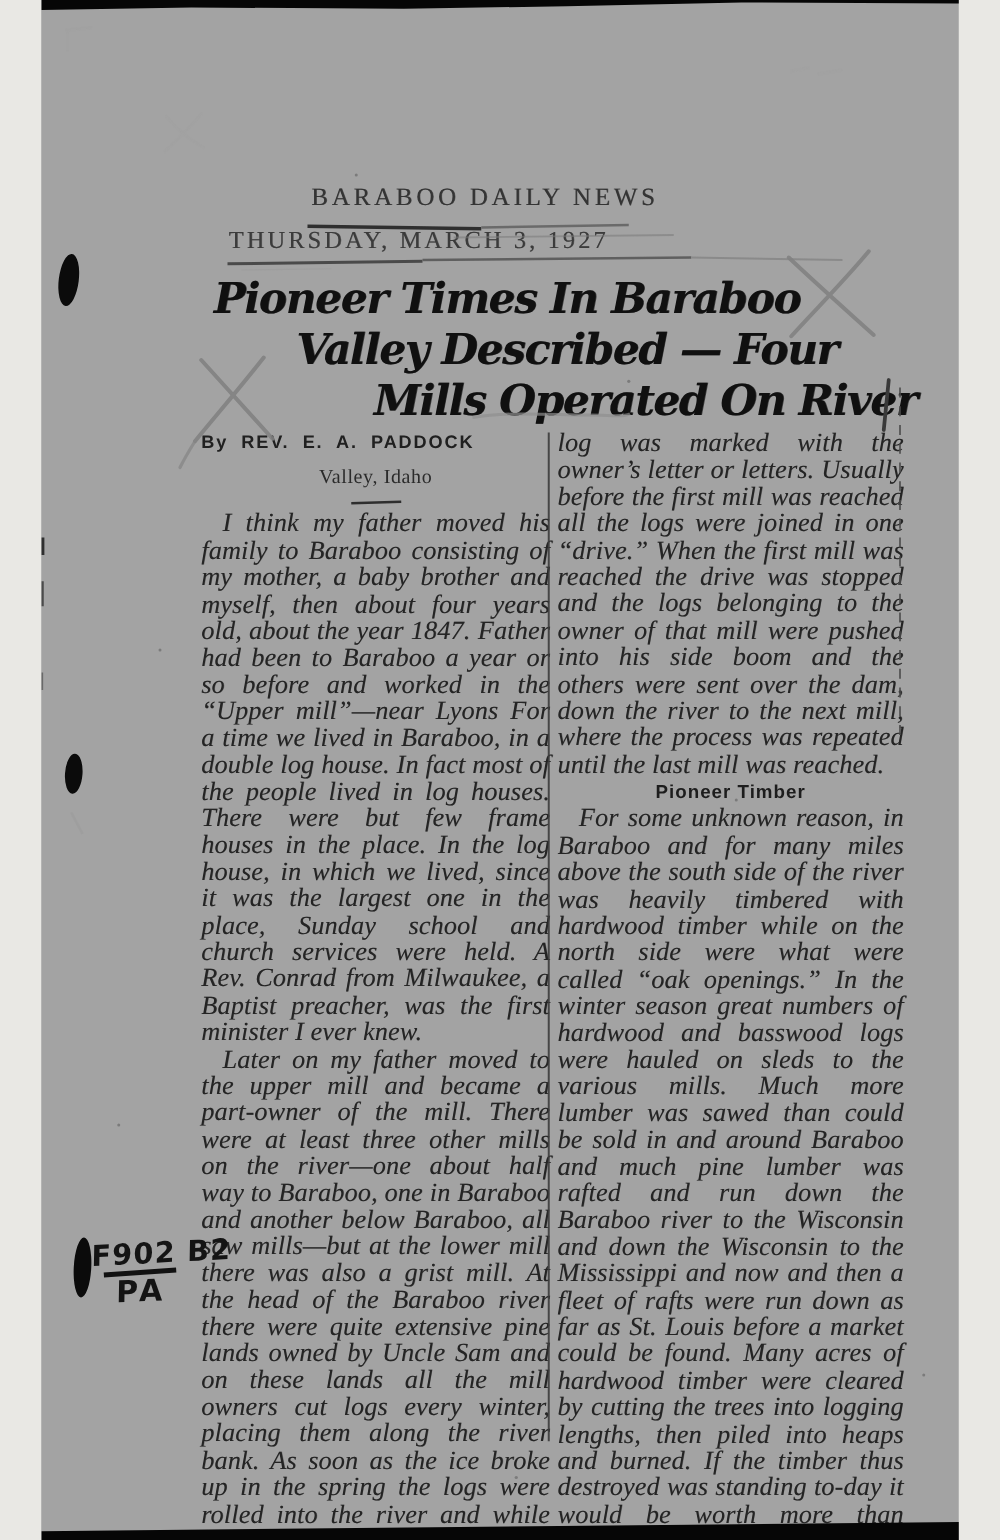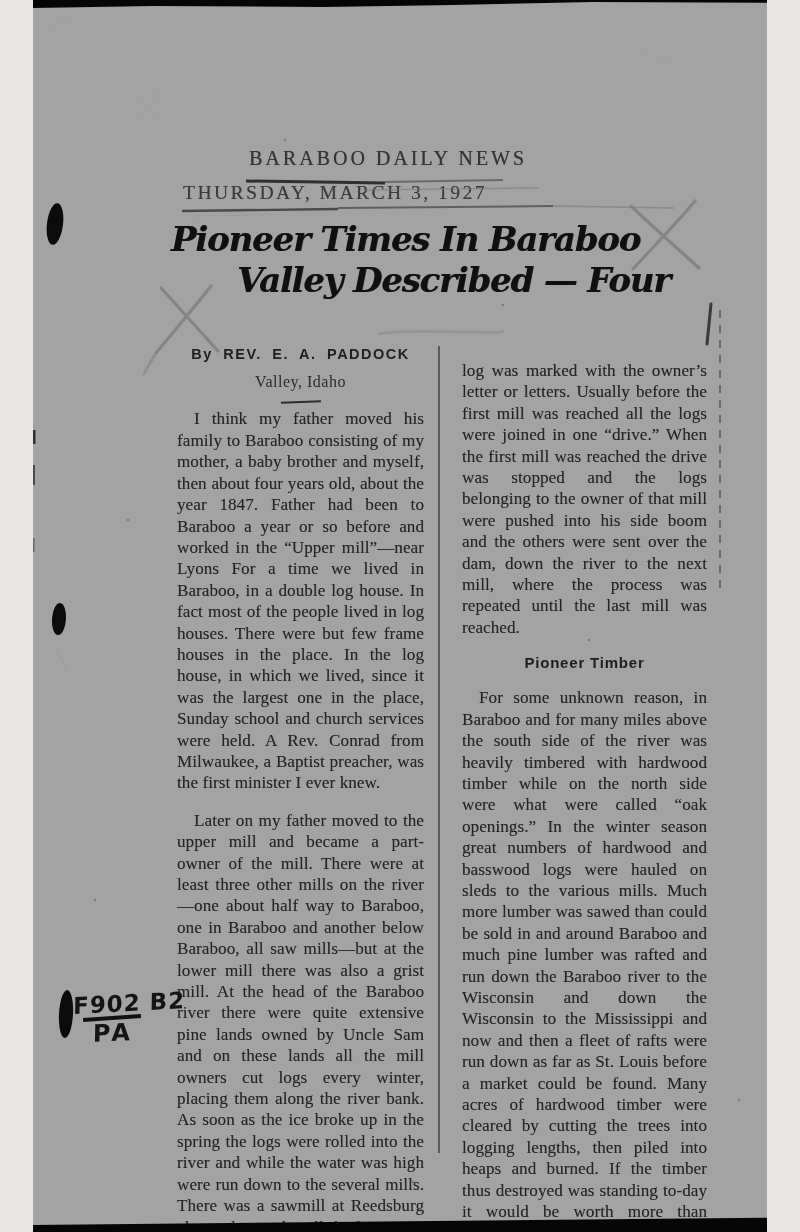--- a/index.html
+++ b/index.html
@@ -29,36 +29,37 @@
   }
   .hl1{left:138px;top:219px;}
   .hl2{left:204px;top:260px;}
   .hl3{left:266px;top:301px;}
 
   .col{position:absolute;top:344px;}
   .col-left{left:128px;width:279px;}
   .col-right{left:413px;width:277px;}
 
   .byline{
-    margin:2px 0 0 0;text-align:center;
+    margin:2px 0 0 0;
     font-family:"Liberation Sans","DejaVu Sans",sans-serif;
     font-weight:bold;font-size:14.5px;letter-spacing:1.5px;word-spacing:5px;color:#202020;
   }
   .affiliation{
     margin:10px 0 0 0;text-align:center;font-size:16px;line-height:1.28;
     letter-spacing:.5px;color:#2b2b2b;
   }
   .section-divider{
     width:40px;border-top:2.5px solid #2e2e2e;margin:9px auto 5px auto;
     transform:rotate(-2deg);
   }
   p.body{
-    margin:16px;font-size:17px;line-height:21.4px;text-align:justify;
+    margin:0;font-size:21px;line-height:21.4px;text-align:justify;
     text-indent:17px;letter-spacing:.1px;color:#242424;
     text-shadow:0.3px 0 0 rgba(25,25,25,.35);
+    font-style:italic;
   }
   p.body.first{margin-top:5px;}
   p.cont{text-indent:0;}
   p.stretch-last{text-align-last:justify;}
   .subhead{
     margin:3px 0 2px 0;text-align:center;
     font-family:"Liberation Sans","DejaVu Sans",sans-serif;
     font-weight:bold;font-size:15px;letter-spacing:.8px;color:#1d1d1d;
   }
 
@@ -73,20 +74,21 @@
 </head>
 <body>
 
 <div class="page">
 
   <div class="abs pub-name">BARABOO DAILY NEWS</div>
   <div class="abs date-line">THURSDAY, MARCH 3, 1927</div>
 
   <div class="abs headline hl1">Pioneer Times In Baraboo</div>
   <div class="abs headline hl2">Valley Described — Four</div>
+  <div class="abs headline hl3">Mills Operated On River</div>
 
   <div class="col col-left">
     <div class="byline">By REV. E. A. PADDOCK</div>
     <div class="affiliation">
       <div>Valley, Idaho</div>
     </div>
     <div class="section-divider"></div>
     <p class="body first">I think my father moved his family to Baraboo consisting of my mother, a baby brother and myself, then about four years old, about the year 1847.  Father had been to Baraboo a year or so before and worked in the “Upper mill”—near Lyons  For a time we lived in Baraboo, in a double log house. In fact most of the people lived in log houses.  There were but few frame houses in the place.  In the log house, in which we lived, since it was the largest one in the place, Sunday school and church services were held.  A Rev. Conrad from Milwaukee, a Baptist preacher, was the first minister I ever knew.</p>
     <p class="body stretch-last">Later on my father moved to the upper mill and became a part-owner of the mill.  There were at least three other mills on the river—one about half way to Baraboo, one in Baraboo and another below Baraboo, all saw mills—but at the lower mill there was also a grist mill.  At the head of the Baraboo river there were quite extensive pine lands owned by Uncle Sam and on these lands all the mill owners cut logs every winter, placing them along the river bank. As soon as the ice broke up in the spring the logs were rolled into the river and while the water was high were run down to the several mills.  There was a sawmill at Reedsburg also and at each mill the logs were divided, as every</p>
   </div>

